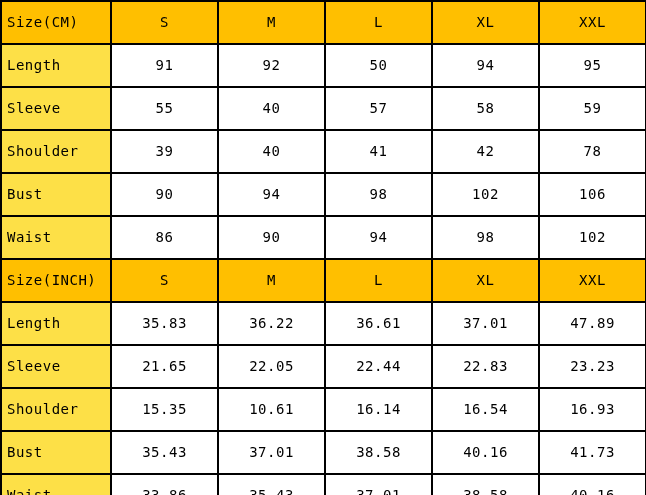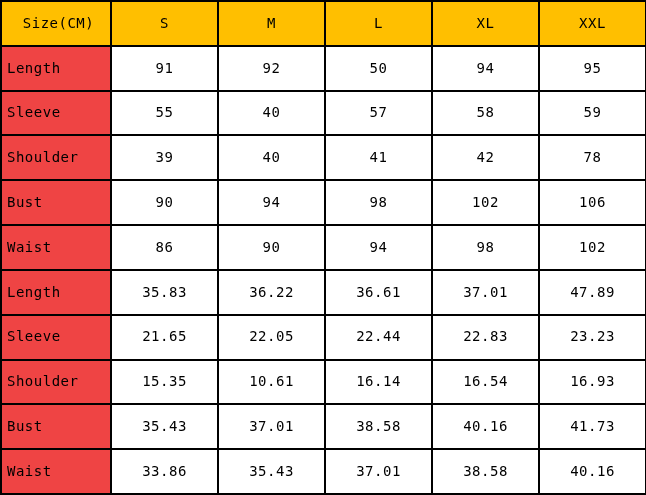--- a/index.html
+++ b/index.html
@@ -36,27 +36,27 @@
     text-align: center;
     vertical-align: middle;
     letter-spacing: 0.5px;
     white-space: nowrap;
     overflow: hidden;
   }
   #size-chart td.header-cell {
     background: #ffbf00;
   }
   #size-chart td.row-label {
-    background: #ef4444;
+    background: #fde047;
     text-align: left;
     padding-left: 5px;
   }
   #size-chart td.unit-label {
     background: #ffbf00;
-    text-align: center;
+    text-align: left;
     padding-left: 5px;
   }
 </style>
 </head>
 <body>
 
 <table id="size-chart">
   <colgroup>
     <col class="label-col">
     <col class="size-col">
@@ -114,20 +114,28 @@
 
     <tr>
       <td class="row-label">Waist</td>
       <td>86</td>
       <td>90</td>
       <td>94</td>
       <td>98</td>
       <td>102</td>
     </tr>
 
+    <tr>
+      <td class="unit-label">Size(INCH)</td>
+      <td class="header-cell">S</td>
+      <td class="header-cell">M</td>
+      <td class="header-cell">L</td>
+      <td class="header-cell">XL</td>
+      <td class="header-cell">XXL</td>
+    </tr>
 
     <tr>
       <td class="row-label">Length</td>
       <td>35.83</td>
       <td>36.22</td>
       <td>36.61</td>
       <td>37.01</td>
       <td>47.89</td>
     </tr>
 

